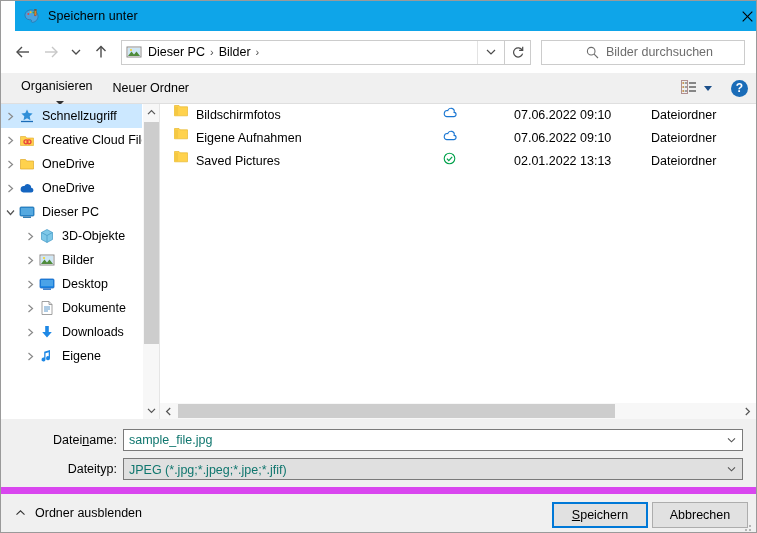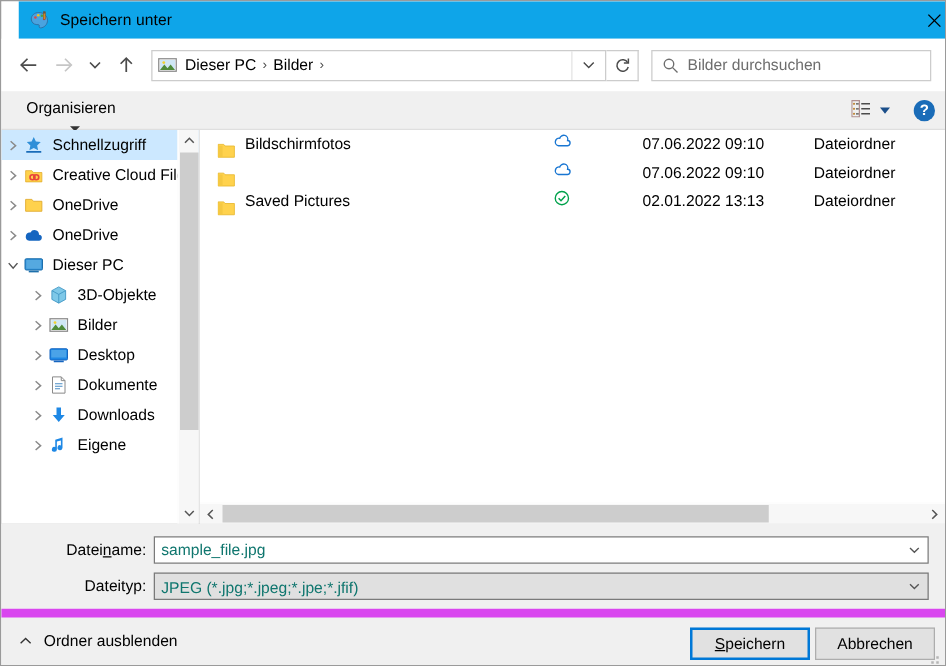--- a/index.html
+++ b/index.html
@@ -115,30 +115,31 @@
     width: 26px; height: 25px;
     margin-left: 0;
     border: 1px solid #cccccc;
     border-left: none;
     background: #fff;
     display: flex; align-items: center; justify-content: center;
     box-sizing: border-box;
     flex: none;
   }
   .searchbox {
-    width: 224px;
+    width: 204px;
     height: 25px;
     margin-left: 10px;
     margin-right: 11px;
     border: 1px solid #cccccc;
     background: #fff;
     display: flex;
     align-items: center;
     box-sizing: border-box;
     flex: none;
+    padding-left: 36px;
   }
   .search-icon { margin-left: 8px; margin-right: 7px; flex: none; display:flex; }
   .search-input {
     border: none;
     outline: none;
     font-family: "Liberation Sans", sans-serif;
     font-size: 12.5px;
     color: #000;
     background: transparent;
     width: 160px;
@@ -332,21 +333,21 @@
     color: #000;
     box-sizing: border-box;
     height: 23px;
     line-height: 23px;
     padding-left: 10px;
     white-space: nowrap;
     overflow: hidden;
   }
   .cell.name {
     width: 270px;
-    display: flex; align-items: flex-end;
+    display: flex; align-items: flex-start;
     padding-left: 14px;
   }
   .cell.status {
     width: 72px;
     display: flex; align-items: center;
     padding-left: 13px;
   }
   .cell.date { width: 138px; padding-left: 12px; }
   .cell.type { width: 115px; padding-left: 11px; }
   .folder-ico { margin-right: 8px; flex: none; display: flex; }
@@ -570,20 +571,23 @@
         </svg>
       </span>
       <input class="search-input" type="text" placeholder="Bilder durchsuchen" style="">
     </div>
   </div>
 
   <div class="cmdbar">
     <div class="cmd-item organize">
       <span>Organisieren</span>
       <span class="cmd-caret"></span>
+    </div>
+    <div class="cmd-item">
+      <span>Neuer Ordner</span>
     </div>
     <div class="cmd-right">
       <div class="view-btn">
         <span>
           <svg width="16" height="14" viewBox="0 0 16 14">
             <rect x="0.5" y="0.5" width="6" height="13" fill="none" stroke="#b08f8f" stroke-width="1"></rect>
             <circle cx="2.2" cy="3" r="0.9" fill="#c08a3e"></circle>
             <circle cx="2.2" cy="7" r="0.9" fill="#c08a3e"></circle>
             <circle cx="2.2" cy="11" r="0.9" fill="#c08a3e"></circle>
             <line x1="3.8" y1="3" x2="6" y2="3" stroke="#4c4c4c" stroke-width="1"></line>
@@ -819,20 +823,21 @@
         </div>
 
         <div class="frow">
           <div class="cell name">
             <span class="folder-ico">
               <svg width="14" height="13" viewBox="0 0 14 13">
                 <path d="M0.5 1.5h4.5l1 1.3h7.5v9h-13z" fill="#ffd24d" stroke="#e8b931" stroke-width=".7"></path>
                 <path d="M0.5 2.6h3.6v8.9H0.5z" fill="#f5c842"></path>
               </svg>
             </span>
+            <span>Eigene Aufnahmen</span>
           </div>
           <div class="cell status">
             <span>
               <svg width="15" height="12" viewBox="0 0 15 12">
                 <path d="M3.8 9.6h7a2.1 2.1 0 0 0 .3-4.2A3.2 3.2 0 0 0 4.8 3.6 2.6 2.6 0 0 0 3.8 9.6z" fill="none" stroke="#1976d2" stroke-width="1.1"></path>
               </svg>
             </span>
           </div>
           <div class="cell date">07.06.2022 09:10</div>
           <div class="cell type">Dateiordner</div>

